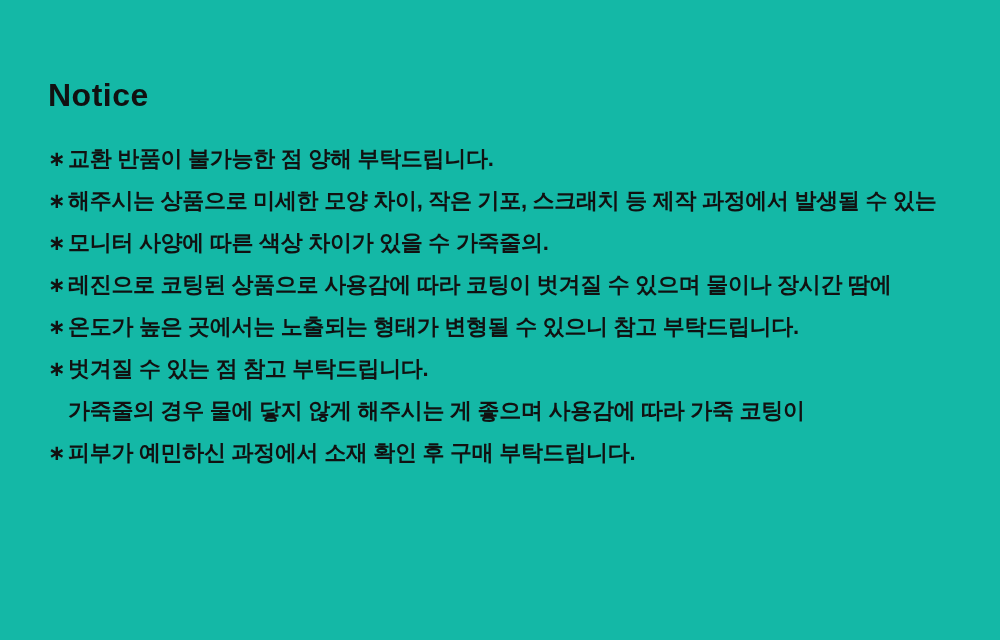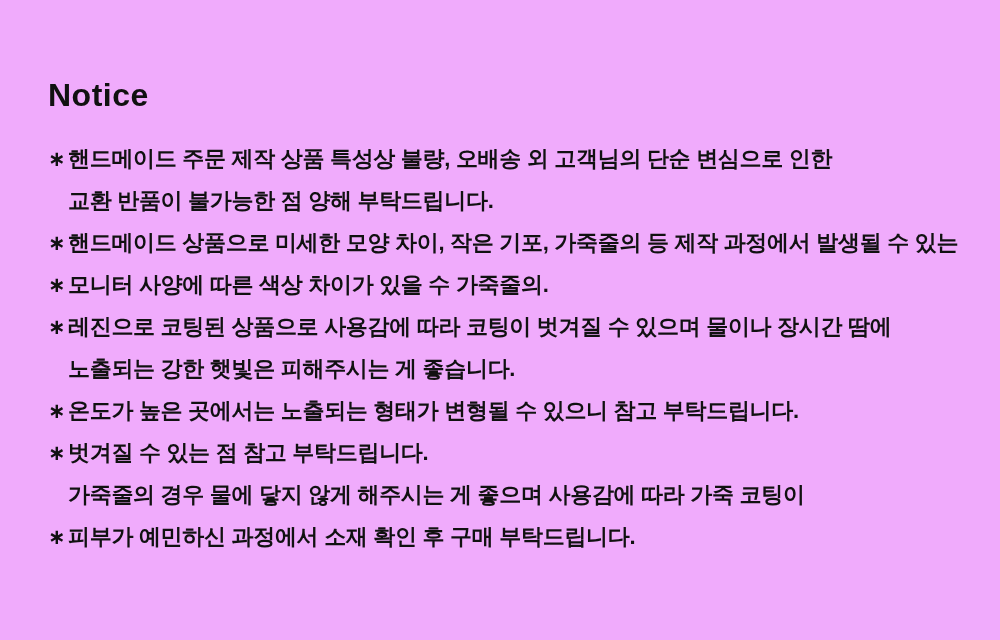--- a/index.html
+++ b/index.html
@@ -12,21 +12,21 @@
     height: 640px;
     overflow: hidden;
     color: #111111;
     font-family: "Liberation Sans", "DejaVu Sans", sans-serif;
   }
   .notice-panel {
     box-sizing: border-box;
     width: 1000px;
     height: 640px;
     padding: 78px 34px 0 48px;
-    background: #f0abfc;
+    background: #14b8a6;
   }
   .notice-title {
     margin: 0 0 26px 0;
     font-size: 32px;
     line-height: 34px;
     font-weight: 800;
     letter-spacing: 0.5px;
     color: #111111;
   }
   .notice-list {
@@ -62,44 +62,42 @@
 <body>
 
 <main class="notice-panel">
   <h1 class="notice-title">Notice</h1>
 
   <div class="notice-list">
 
     <div class="notice-item">
       <span class="marker">∗</span>
       <div class="lines">
-        <div class="line">핸드메이드 주문 제작 상품 특성상 불량, 오배송 외 고객님의 단순 변심으로 인한</div>
         <div class="line">교환 반품이 불가능한 점 양해 부탁드립니다.</div>
       </div>
     </div>
 
     <div class="notice-item">
       <span class="marker">∗</span>
       <div class="lines">
-        <div class="line">핸드메이드 상품으로 미세한 모양 차이, 작은 기포, 가죽줄의 등 제작 과정에서 발생될 수 있는</div>
+        <div class="line">해주시는 상품으로 미세한 모양 차이, 작은 기포, 스크래치 등 제작 과정에서 발생될 수 있는</div>
       </div>
     </div>
 
     <div class="notice-item">
       <span class="marker">∗</span>
       <div class="lines">
         <div class="line">모니터 사양에 따른 색상 차이가 있을 수 가죽줄의.</div>
       </div>
     </div>
 
     <div class="notice-item">
       <span class="marker">∗</span>
       <div class="lines">
         <div class="line">레진으로 코팅된 상품으로 사용감에 따라 코팅이 벗겨질 수 있으며 물이나 장시간 땀에</div>
-        <div class="line">노출되는 강한 햇빛은 피해주시는 게 좋습니다.</div>
       </div>
     </div>
 
     <div class="notice-item">
       <span class="marker">∗</span>
       <div class="lines">
         <div class="line">온도가 높은 곳에서는 노출되는 형태가 변형될 수 있으니 참고 부탁드립니다.</div>
       </div>
     </div>
 

